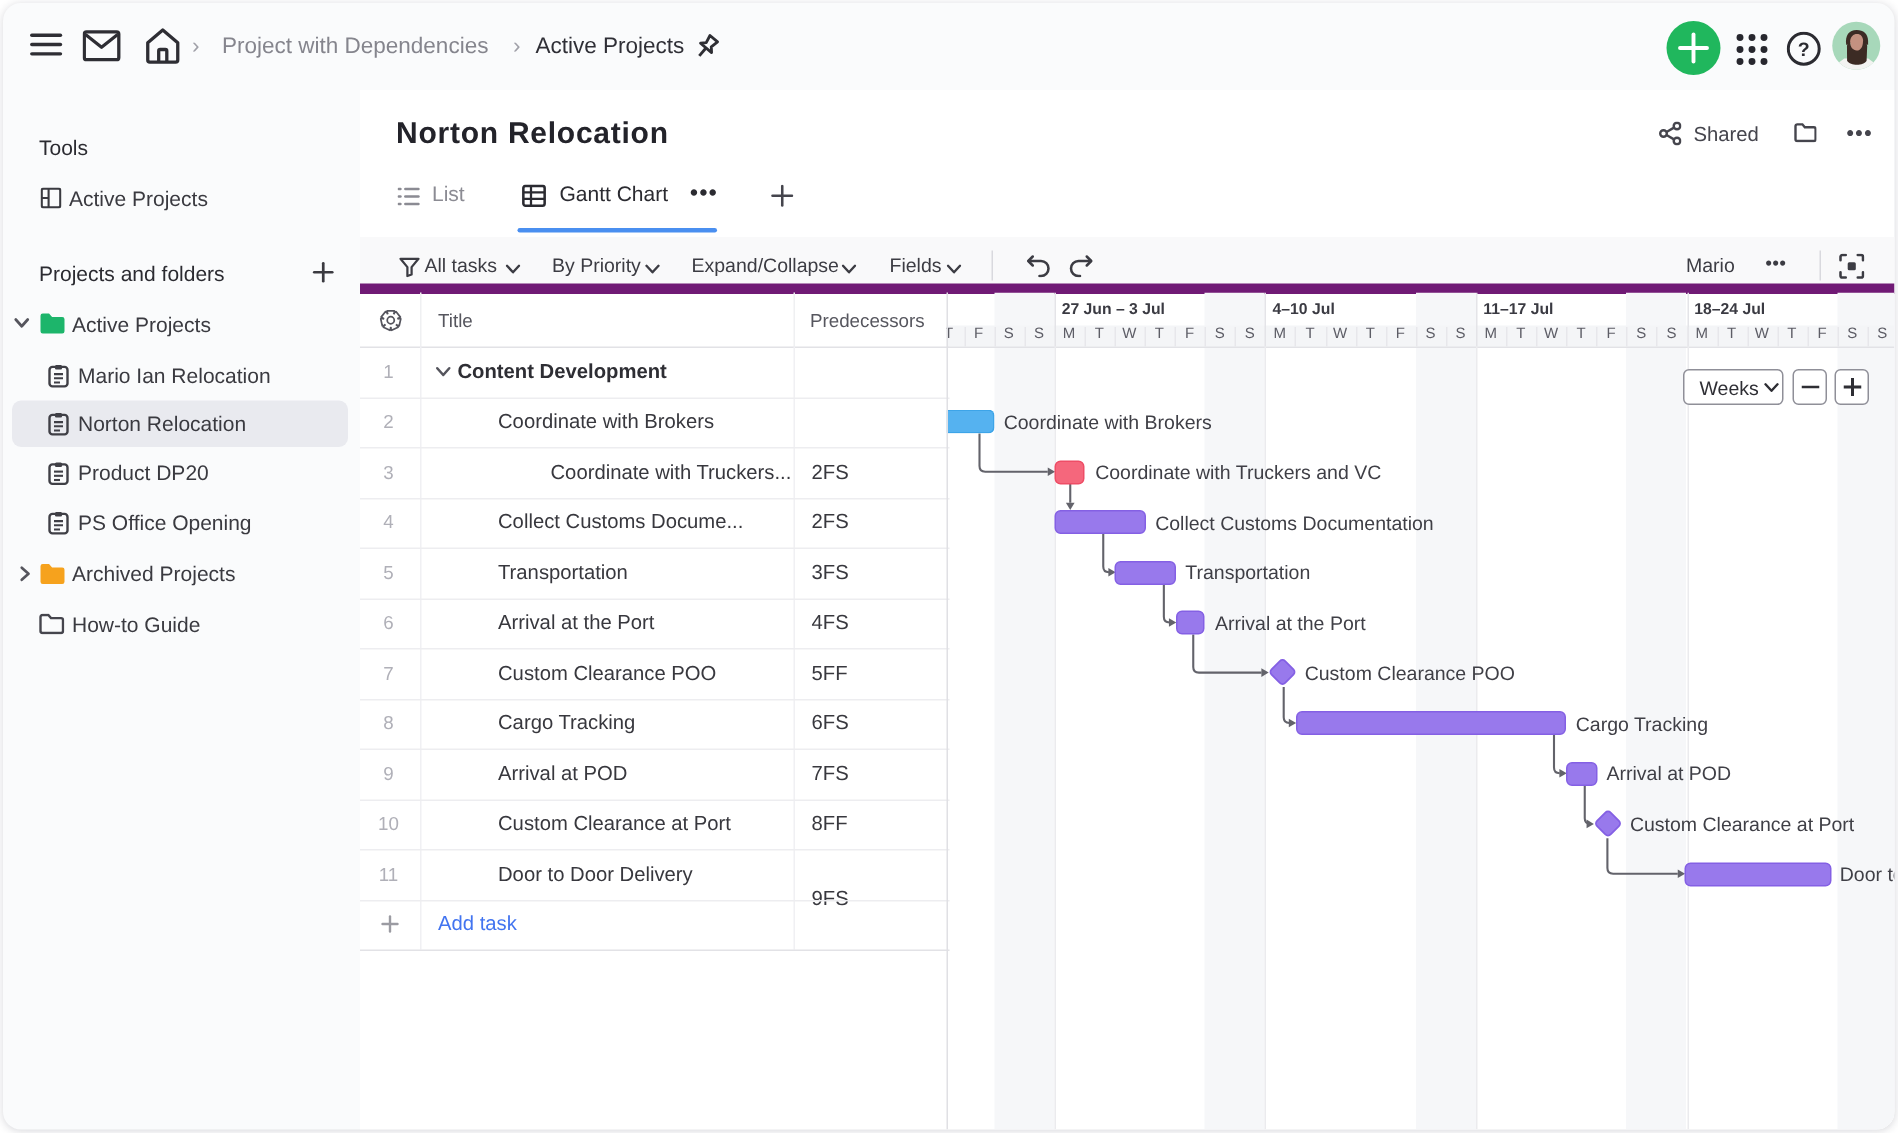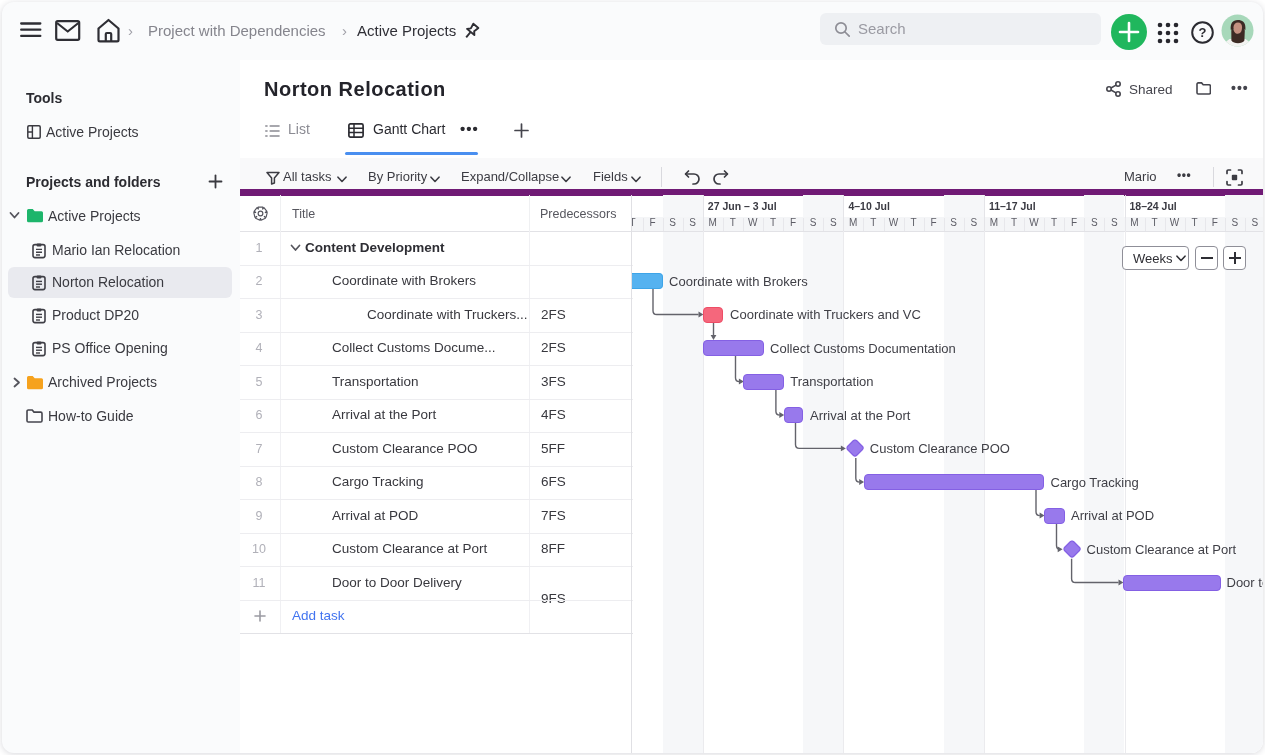--- a/index.html
+++ b/index.html
@@ -7,21 +7,21 @@
 #frame { position:absolute; left:2px; top:2px; width:1261px; height:751px; background:#fafbfc; border-radius:12px; box-shadow:0 1px 6px rgba(40,40,60,0.18); overflow:hidden; }
 .abs { position:absolute; }
 
 #topbar { position:absolute; left:0; top:0; width:100%; height:58px; }
 .crumb-gray { color:#85858d; font-size:15px; }
 .crumb-dark { color:#2f2f36; font-size:15px; }
 #search { position:absolute; left:818px; top:11px; width:281px; height:32px; background:#eef0f3; border-radius:6px; }
 #search span { position:absolute; left:38px; top:7px; font-size:15px; color:#9a9aa2; }
 
 #sidebar { position:absolute; left:-2px; top:56px; width:240px; bottom:0; }
-.side-bold { font-size:14px; font-weight:bold; color:#2b2b31; }
+.side-bold { font-size:14px; font-weight:normal; color:#2b2b31; }
 .side-item { font-size:14px; color:#3a3a40; }
 #sel-row { position:absolute; left:8px; top:209px; width:224px; height:31px; background:#e9eaef; border-radius:6px; }
 
 #content { position:absolute; left:238px; top:58px; right:0; bottom:0; background:#fff; }
 
 h1.title { position:absolute; left:24px; top:18px; font-size:20px; color:#23232a; letter-spacing:0.5px; }
 .tabtext-gray { color:#8b8b93; font-size:14px; }
 .tabtext-dark { color:#2b2b31; font-size:14px; }
 #tab-underline { position:absolute; left:104.5px; top:91.5px; width:133px; height:3px; background:#4a8ff0; border-radius:2px; }
 #toolbar { position:absolute; left:0; top:97.5px; width:100%; height:38px; background:#f9f9fa; border-bottom:7px solid #701a75; }
@@ -64,27 +64,20 @@
     <span class="abs crumb-gray" style="left:126px;top:19.5px;color:#a0a0a8;">›</span>
     <span class="abs crumb-gray" style="left:146px;top:19.5px;">Project with Dependencies</span>
     <span class="abs crumb-gray" style="left:340px;top:19.5px;color:#a0a0a8;">›</span>
     <span class="abs crumb-dark" style="left:355px;top:19.5px;">Active Projects</span>
     <svg class="abs" style="left:458px;top:18.5px;" width="21" height="21" viewBox="0 0 21 21">
         <g transform="rotate(40 10 11)" fill="none" stroke="#2e2e34" stroke-width="1.9" stroke-linejoin="round">
           <path d="M7.2 2.5 h6.6 l-1.1 5.2 2.6 2.8 h-9.6 l2.6 -2.8 z"></path>
           <line x1="10.5" y1="10.8" x2="10.5" y2="17.5"></line>
         </g>
       </svg>
-    <div id="search">
-      <svg class="abs" style="left:14px;top:8px;" width="17" height="17" viewBox="0 0 17 17">
-          <circle cx="7" cy="7" r="5.2" fill="none" stroke="#8e8e96" stroke-width="1.7"></circle>
-          <line x1="11" y1="11" x2="15.2" y2="15.2" stroke="#8e8e96" stroke-width="1.7" stroke-linecap="round"></line>
-        </svg>
-      <span>Search</span>
-    </div>
     <svg class="abs" style="left:1108px;top:11px;" width="38" height="38" viewBox="0 0 38 38">
         <circle cx="19" cy="19" r="18" fill="#20b75d"></circle>
         <g stroke="#fff" stroke-width="2.6" stroke-linecap="round">
           <line x1="10" y1="19" x2="28" y2="19"></line>
           <line x1="19" y1="10" x2="19" y2="28"></line>
         </g>
       </svg>
     <svg class="abs" style="left:1155px;top:20px;" width="22" height="22" viewBox="0 0 22 22">
         <g fill="#27272e">
           <circle cx="3" cy="3" r="2.3"></circle>

